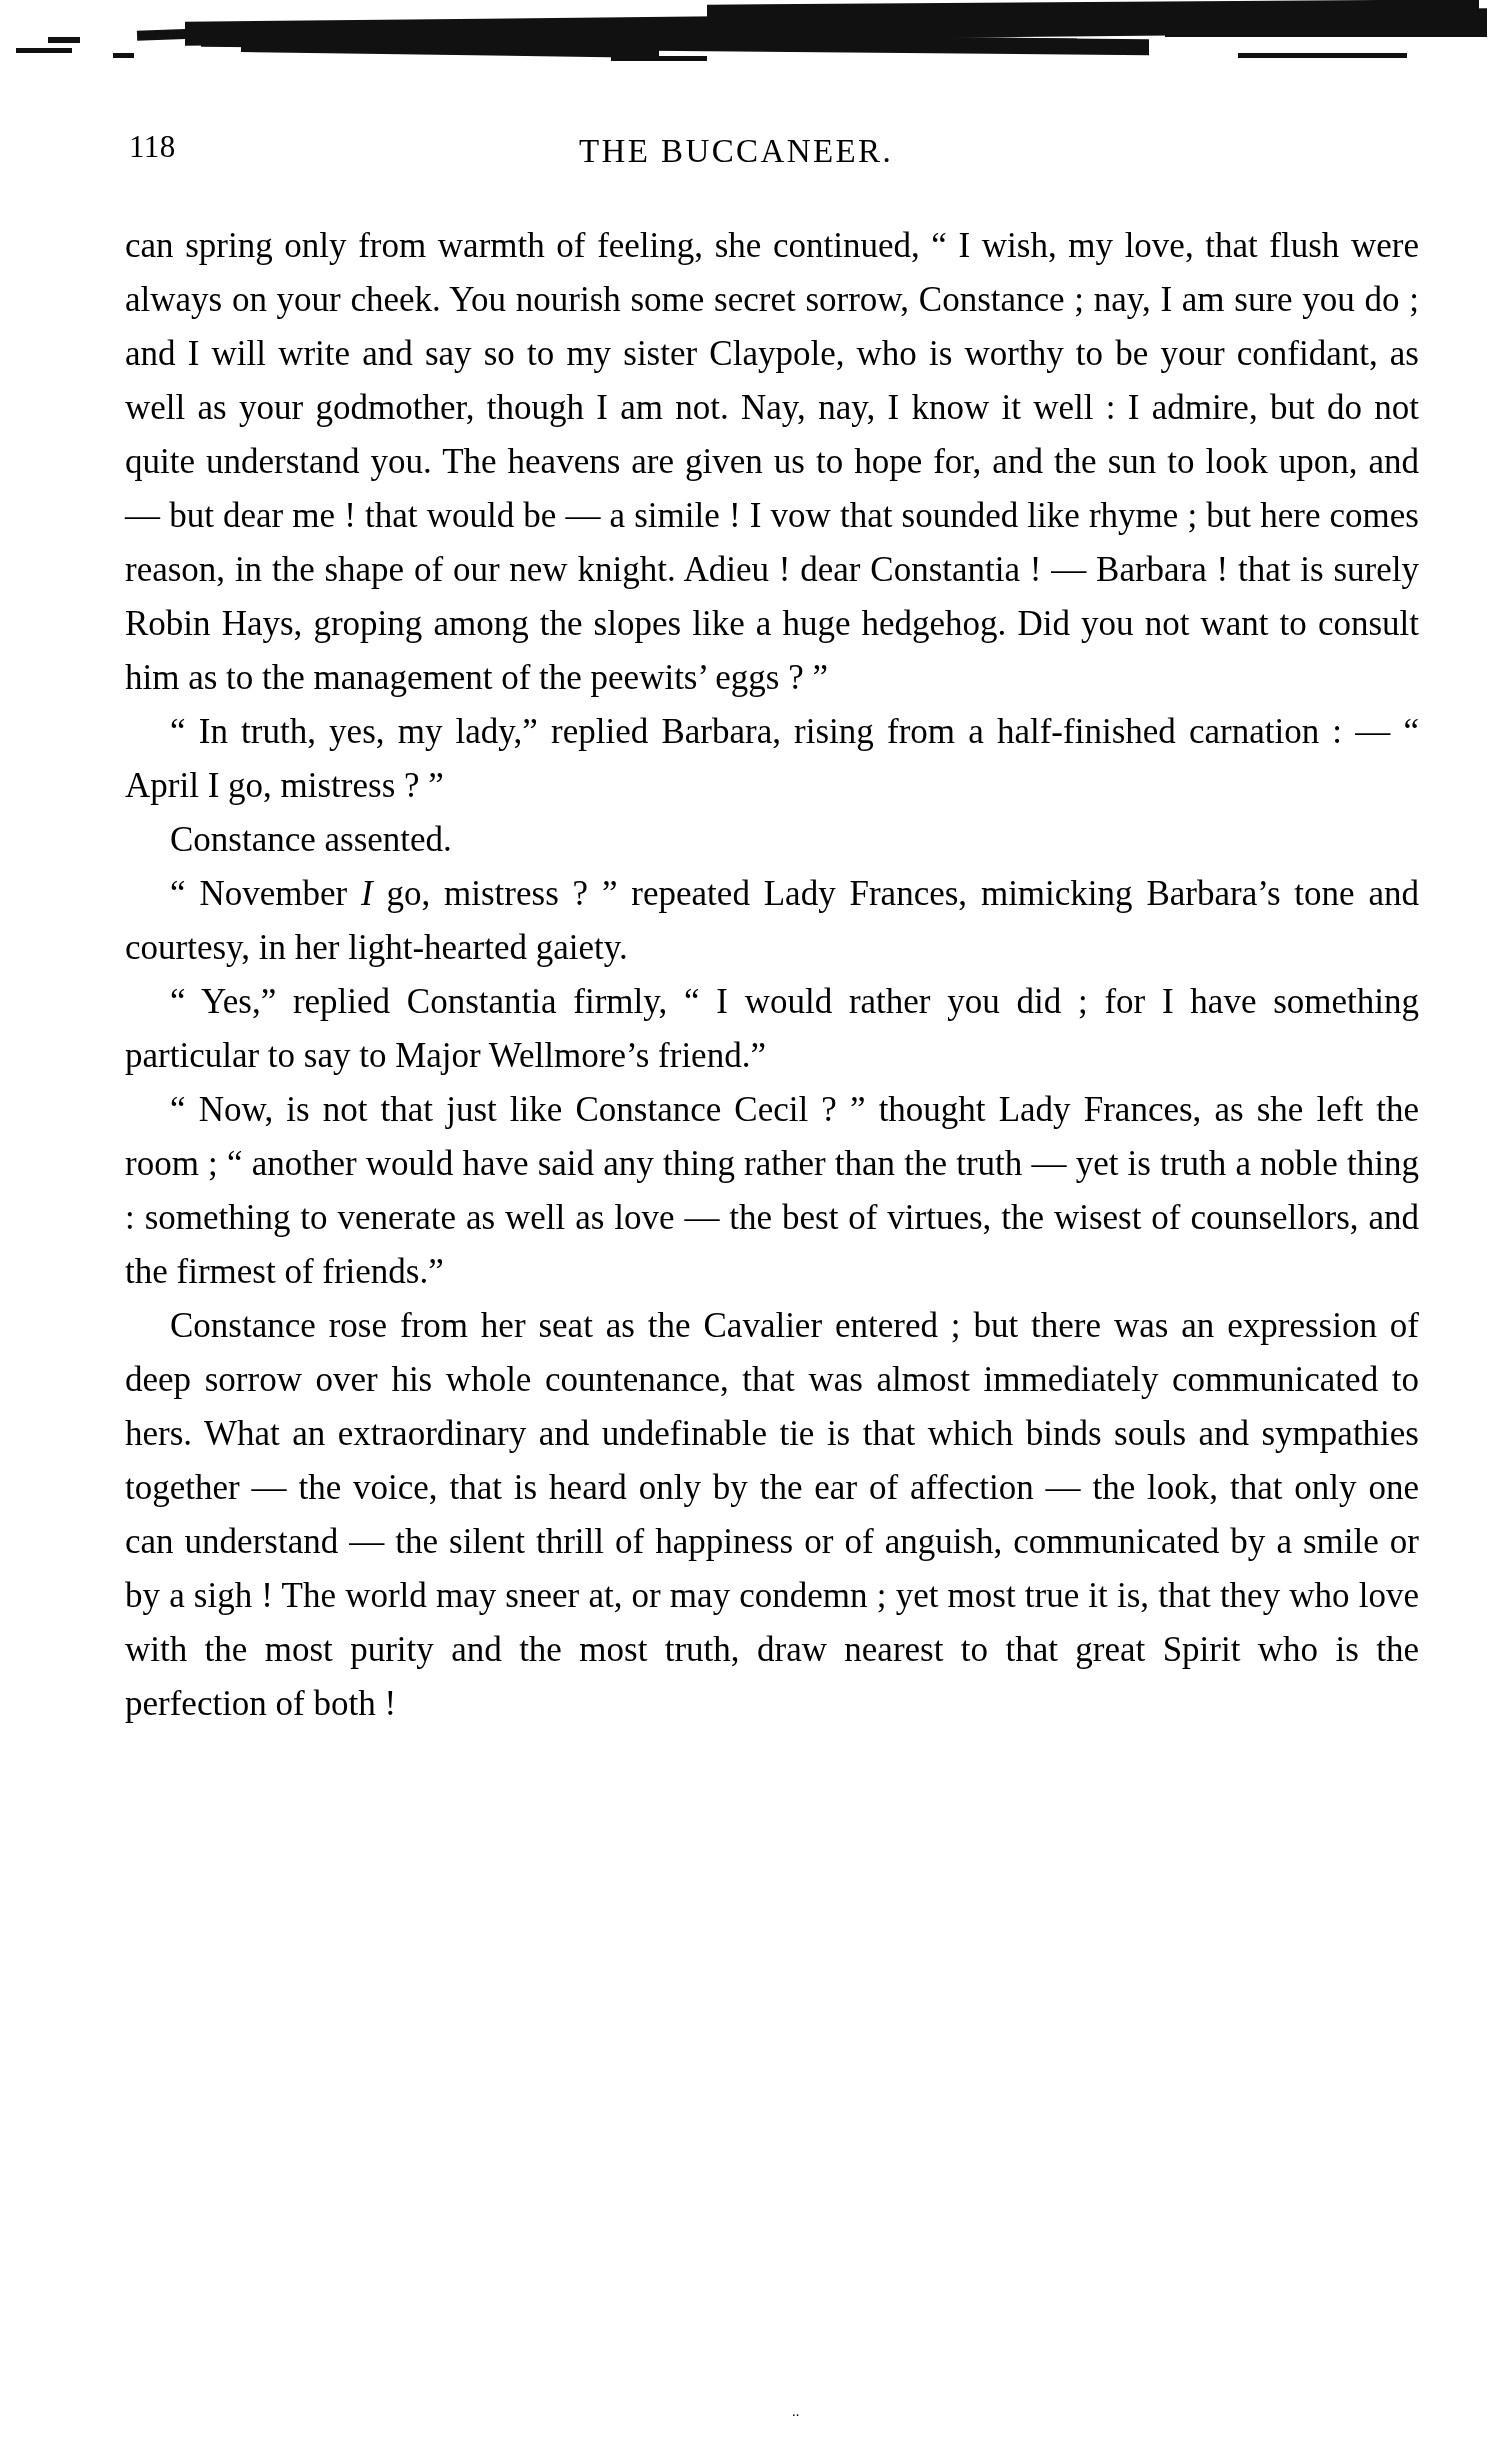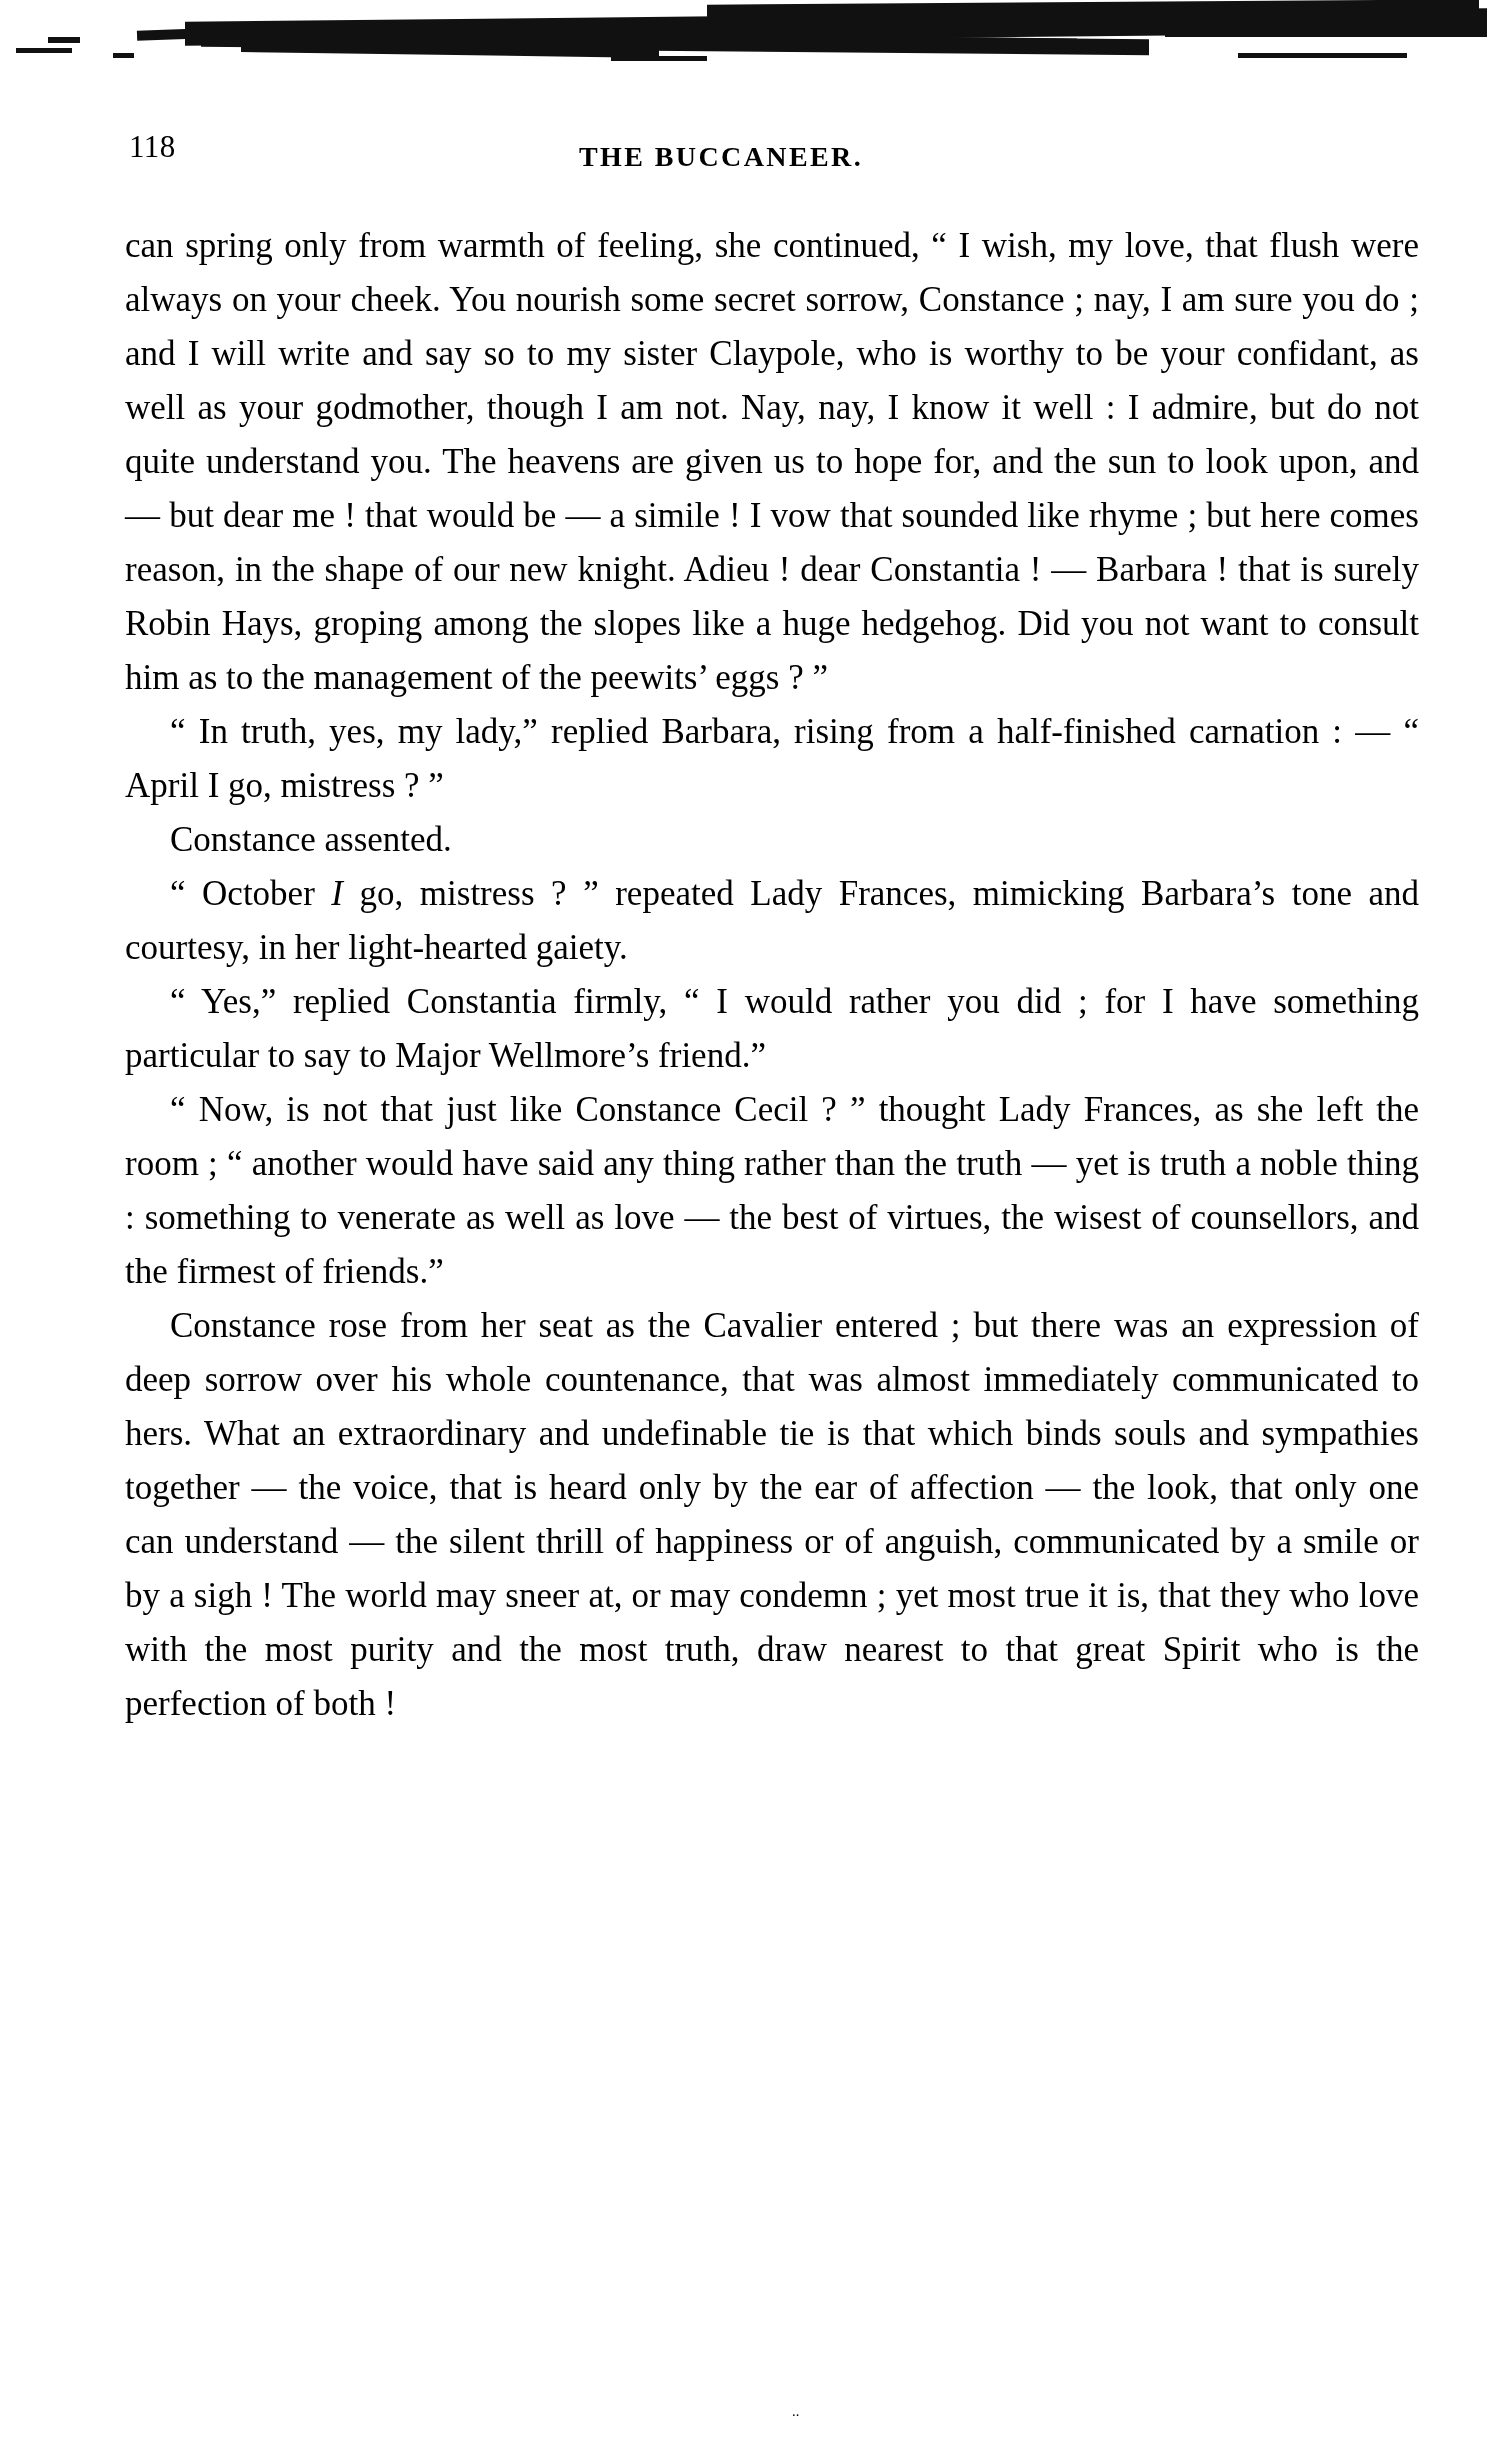--- a/index.html
+++ b/index.html
@@ -59,24 +59,24 @@
     position: absolute;
     left: 0;
     top: 0;
     font-size: 31px;
     letter-spacing: 0.4px;
     font-family: "Liberation Serif", serif;
   }
   .running-head {
     position: absolute;
     left: 450px;
-    top: 12px;
-    font-size: 28px;
+    top: 4px;
+    font-size: 33px;
     letter-spacing: 2.4px;
-    font-weight: bold;
+    font-weight: normal;
     font-variant: small-caps;
     font-family: "Liberation Serif", serif;
   }
 
   .body-text {
     position: absolute;
     left: 125px;
     top: 219px;
     width: 1294px;
   }
@@ -124,21 +124,21 @@
 
   <div class="header-row">
     <div class="folio">118</div>
     <div class="running-head">THE BUCCANEER.</div>
   </div>
 
   <div class="body-text">
     <p class="para">can spring only from warmth of feeling, she continued, “ I wish, my love, that flush were always on your cheek. You nourish some secret sorrow, Constance ; nay, I am sure you do ; and I will write and say so to my sister Claypole, who is worthy to be your confidant, as well as your godmother, though I am not. Nay, nay, I know it well : I admire, but do not quite understand you. The heavens are given us to hope for, and the sun to look upon, and — but dear me ! that would be — a simile ! I vow that sounded like rhyme ; but here comes reason, in the shape of our new knight. Adieu ! dear Constantia ! — Barbara ! that is surely Robin Hays, groping among the slopes like a huge hedgehog. Did you not want to consult him as to the management of the peewits’ eggs ? ”</p>
     <p class="para indent">“ In truth, yes, my lady,” replied Barbara, rising from a half-finished carnation : — “ April I go, mistress ? ”</p>
     <p class="para indent">Constance assented.</p>
-    <p class="para indent"><span>“ October </span><span class="ital">I</span><span> go, mistress ? ” repeated Lady Frances, mimicking Barbara’s tone and courtesy, in her light-hearted gaiety.</span></p>
+    <p class="para indent"><span>“ November </span><span class="ital">I</span><span> go, mistress ? ” repeated Lady Frances, mimicking Barbara’s tone and courtesy, in her light-hearted gaiety.</span></p>
     <p class="para indent">“ Yes,” replied Constantia firmly, “ I would rather you did ; for I have something particular to say to Major Wellmore’s friend.”</p>
     <p class="para indent">“ Now, is not that just like Constance Cecil ? ” thought Lady Frances, as she left the room ; “ another would have said any thing rather than the truth — yet is truth a noble thing : something to venerate as well as love — the best of virtues, the wisest of counsellors, and the firmest of friends.”</p>
     <p class="para indent">Constance rose from her seat as the Cavalier entered ; but there was an expression of deep sorrow over his whole countenance, that was almost immediately communicated to hers. What an extraordinary and undefinable tie is that which binds souls and sympathies together — the voice, that is heard only by the ear of affection — the look, that only one can understand — the silent thrill of happiness or of anguish, communicated by a smile or by a sigh ! The world may sneer at, or may condemn ; yet most true it is, that they who love with the most purity and the most truth, draw nearest to that great Spirit who is the perfection of both !</p>
   </div>
 
   <div class="bottom-speck">..</div>
 </div>
 
 
 </body></html>

